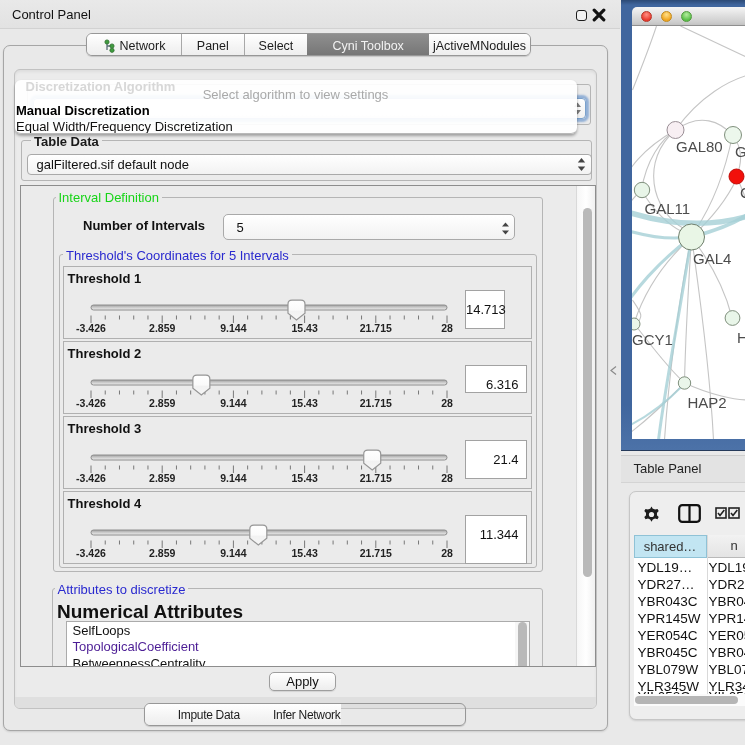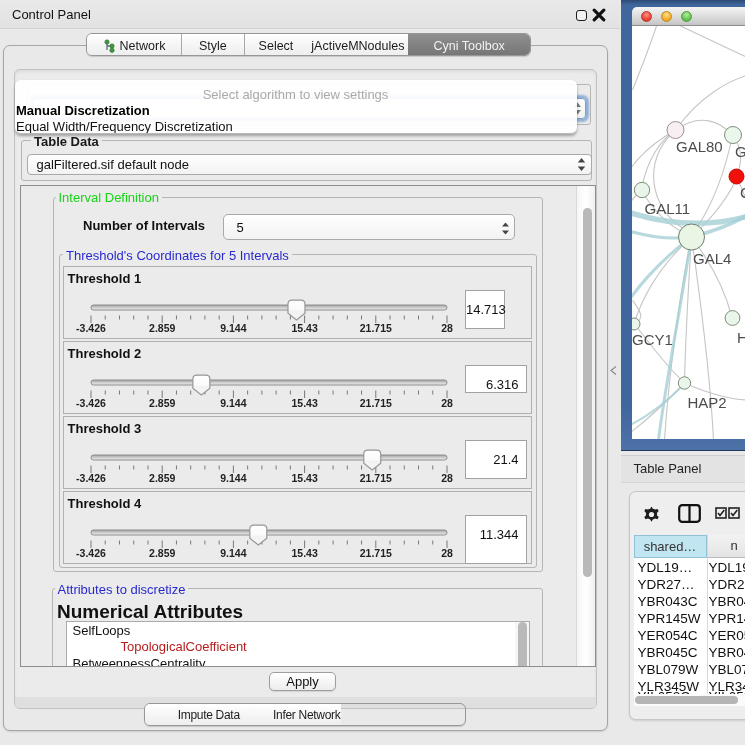--- a/index.html
+++ b/index.html
@@ -13,24 +13,24 @@
     <path d="M2.2 2.2 L11.8 11.8 M11.8 2.2 L2.2 11.8" stroke="#111" stroke-width="3.2" stroke-linecap="round"></path>
   </svg>
 <div class="a" style="left:3px;top:45px;width:605px;height:686px;border:1px solid #a6a6a6;border-radius:7px;background:#e9e9e9;box-shadow:0 1px 2px rgba(0,0,0,0.12);"></div>
 <div class="a" style="left:86px;top:33px;width:445px;height:23px;border:1px solid #979797;border-radius:6px;overflow:hidden;display:flex;box-shadow:0 1px 1px rgba(0,0,0,0.15);">
 <div style="width:94.4px;height:23px;background:linear-gradient(#ffffff,#f3f3f3 60%,#ededed);color:#1c1c1c;font-size:12.5px;white-space:nowrap;display:flex;align-items:center;justify-content:center;"><svg width="13" height="14" viewBox="0 0 13 14" style="margin-right:4px;">
         <path d="M4 3.5 V11 M4 7 H8.5" stroke="#5a6c77" stroke-width="1.3" fill="none"></path>
         <circle cx="4" cy="3" r="2.1" fill="#3f9c3f" stroke="#2c6e2c" stroke-width="0.8"></circle>
         <circle cx="9" cy="7" r="2.1" fill="#3f9c3f" stroke="#2c6e2c" stroke-width="0.8"></circle>
         <circle cx="9" cy="11.3" r="2.1" fill="#3f9c3f" stroke="#2c6e2c" stroke-width="0.8"></circle>
       </svg>Network</div>
-<div style="width:62.79999999999998px;height:23px;background:linear-gradient(#ffffff,#f3f3f3 60%,#ededed);border-left:1px solid #a8a8a8;color:#1c1c1c;font-size:12.5px;white-space:nowrap;display:flex;align-items:center;justify-content:center;">Style</div>
+<div style="width:62.79999999999998px;height:23px;background:linear-gradient(#ffffff,#f3f3f3 60%,#ededed);border-left:1px solid #a8a8a8;color:#1c1c1c;font-size:12.5px;white-space:nowrap;display:flex;align-items:center;justify-content:center;">Panel</div>
 <div style="width:64.0px;height:23px;background:linear-gradient(#ffffff,#f3f3f3 60%,#ededed);border-left:1px solid #a8a8a8;color:#1c1c1c;font-size:12.5px;white-space:nowrap;display:flex;align-items:center;justify-content:center;">Select</div>
+<div style="width:122.10000000000002px;height:23px;background:linear-gradient(#8f8f8f,#747474);color:#f2f2f2;font-size:12.5px;white-space:nowrap;display:flex;align-items:center;justify-content:center;">Cyni Toolbox</div>
 <div style="width:101.40000000000003px;height:23px;background:linear-gradient(#ffffff,#f3f3f3 60%,#ededed);color:#1c1c1c;font-size:12.5px;white-space:nowrap;display:flex;align-items:center;justify-content:center;">jActiveMNodules</div>
-<div style="width:122.10000000000002px;height:23px;background:linear-gradient(#8f8f8f,#747474);color:#f2f2f2;font-size:12.5px;white-space:nowrap;display:flex;align-items:center;justify-content:center;">Cyni Toolbox</div>
 </div>
 <div class="a" style="left:13.5px;top:69px;width:583px;height:639.5px;border:1px solid #c2c2c2;border-radius:6px;background:#ebebeb;box-shadow:inset 0 2px 3px rgba(0,0,0,0.06);"></div>
 <div class="a" style="left:14.5px;top:697px;width:581px;height:11px;background:#dfdfdf;border-radius:0 0 5px 5px;"></div>
 <div class="a" style="left:27px;top:83.5px;width:563.5px;height:41px;border:1px solid #b5b5b5;border-radius:3px;"></div>
 <div class="a" style="left:33px;top:97.5px;width:553px;height:21.5px;background:linear-gradient(#ffffff,#f1f1f1);border:1px solid #7aa1cc;border-radius:4px;box-shadow:0 0 2px 2.5px rgba(98,145,203,0.65);"></div>
 <svg class="a" style="left:572px;top:102px" width="11" height="13" viewBox="0 0 11 13">
     <path d="M5.5 0.5 L9 5 H2 Z" fill="#7a7a7a"></path>
     <path d="M5.5 12.5 L2 8 H9 Z" fill="#7a7a7a"></path>
   </svg>
 <div class="a" style="left:21px;top:139.5px;width:571px;height:41.5px;border:1px solid #b5b5b5;border-radius:3px;"></div>
@@ -159,34 +159,35 @@
       <text x="312.80" y="35.5" font-size="10.5" font-weight="bold" fill="#222" text-anchor="middle" font-family="Liberation Sans,sans-serif">21.715</text>
       <text x="384.00" y="35.5" font-size="10.5" font-weight="bold" fill="#222" text-anchor="middle" font-family="Liberation Sans,sans-serif">28</text>
       <path d="M186.82 17.200000000000045 V8.200000000000045 q0,-4 4,-4 h9 q4,0 4,4 v9 l-8.5,6.8 z" fill="url(#th491)" stroke="#969696" stroke-width="1.2"></path>
     </svg>
 <div class="a" style="left:444.5px;top:329px;width:61.5px;height:49px;background:#fff;border:1px solid #a2a2a2;font-size:13px;color:#111;text-align:right;padding-right:7px;line-height:37px;">11.344</div>
 <div class="a" style="left:31.0px;top:401.5px;width:491px;height:120px;border:1px solid #b5b5b5;border-radius:3px;"></div>
 <div class="a" style="left:34.0px;top:395.5px;font-size:13px;color:#2929cf;background:#ebebeb;padding:0 3px;">Attributes to discretize</div>
 <div class="a" style="left:36.5px;top:414.5px;font-size:19px;font-weight:bold;color:#111;">Numerical Attributes</div>
 <div class="a" style="left:45.0px;top:434.5px;width:464px;height:60px;background:#fff;border:1px solid #ababab;overflow:hidden;">
 <div class="a" style="left:6px;top:1.5px;font-size:13px;color:#111;">SelfLoops</div>
-<div class="a" style="left:6px;top:17.8px;font-size:13px;color:#b91c1c;margin-left:48px;">TopologicalCoefficient</div>
+<div class="a" style="left:6px;top:17.8px;font-size:13px;color:#4c1d95;">TopologicalCoefficient</div>
 <div class="a" style="left:6px;top:34.1px;font-size:13px;color:#111;">BetweennessCentrality</div>
 <div class="a" style="left:448px;top:0;width:15px;height:60px;background:#f6f6f6;"></div>
 <div class="a" style="left:451.5px;top:0.5px;width:9px;height:59px;background:#b9b9b9;border-radius:4.5px;"></div>
 </div>
 <div class="a" style="left:555px;top:0;width:21px;height:482px;background:linear-gradient(to right,#f6f6f6,#ffffff 45%,#ededed);border-left:1px solid #d9d9d9;"></div>
 <div class="a" style="left:562px;top:21.5px;width:9px;height:369px;background:#b9b9b9;border-radius:4.5px;"></div>
 </div>
 <div class="a" style="left:269px;top:671.5px;width:67px;height:19.5px;background:linear-gradient(#ffffff,#ededed);border:1px solid #9e9e9e;border-radius:5px;font-size:13px;color:#111;text-align:center;line-height:18px;box-shadow:0 1px 1px rgba(0,0,0,0.1);">Apply</div>
 <div class="a" style="left:143.5px;top:702.5px;width:322px;height:23px;border:1px solid #979797;border-radius:6px;overflow:hidden;display:flex;box-shadow:0 1px 1px rgba(0,0,0,0.15);">
 <div style="width:128.5px;height:23px;background:linear-gradient(#ffffff,#f3f3f3 60%,#ededed);color:#1c1c1c;font-size:12px;letter-spacing:-0.3px;white-space:nowrap;display:flex;align-items:center;justify-content:center;">Impute Data</div>
 <div style="width:67.5px;height:23px;background:linear-gradient(#ffffff,#f3f3f3 60%,#ededed);color:#1c1c1c;font-size:12px;letter-spacing:-0.3px;white-space:nowrap;display:flex;align-items:center;justify-content:center;">Infer Network</div>
 </div>
 <div class="a" style="left:14.5px;top:80.3px;width:562.5px;height:54.2px;background:rgba(255,255,255,0.93);border-radius:6px;box-shadow:0 2px 3px rgba(0,0,0,0.32);border-bottom:1px solid #b9b9b9;overflow:hidden;">
+<div class="a" style="left:11px;top:-1px;font-size:13px;font-weight:bold;color:#d7d7d7;">Discretization Algorithm</div>
 <div class="a" style="left:0;top:7px;width:562px;text-align:center;font-size:13px;color:#a9a9a9;">Select algorithm to view settings</div>
 <div class="a" style="left:1.5px;top:22.5px;font-size:13px;font-weight:bold;color:#000;">Manual Discretization</div>
 <div class="a" style="left:1.5px;top:38.5px;font-size:13px;color:#111;">Equal Width/Frequency Discretization</div>
 </div>
 <svg class="a" style="left:610px;top:366px" width="7" height="9" viewBox="0 0 7 9">
     <path d="M6 0.5 L1 4.5 L6 8.5" fill="none" stroke="#8a8a8a" stroke-width="1.2"></path>
   </svg>
 <div class="a" style="left:620.5px;top:0;width:124.5px;height:450.5px;background:linear-gradient(#2c4a75,#40669e 5px,#40669e 90%,#4c72a8);border-bottom:1.5px solid #253a5a;"></div>
 <div class="a" style="left:631.5px;top:6.5px;width:113.5px;height:19.5px;background:linear-gradient(#f5f5f5,#cdcdcd 85%,#c2c2c2);border-bottom:1px solid #8f8f8f;border-radius:5px 0 0 0;"></div>
 <div class="a" style="left:640.7px;top:10.7px;width:11.6px;height:11.6px;border-radius:50%;background:radial-gradient(circle at 50% 30%,#ff8f84,#e9392c 70%);border:1px solid #b4372b;"></div>

